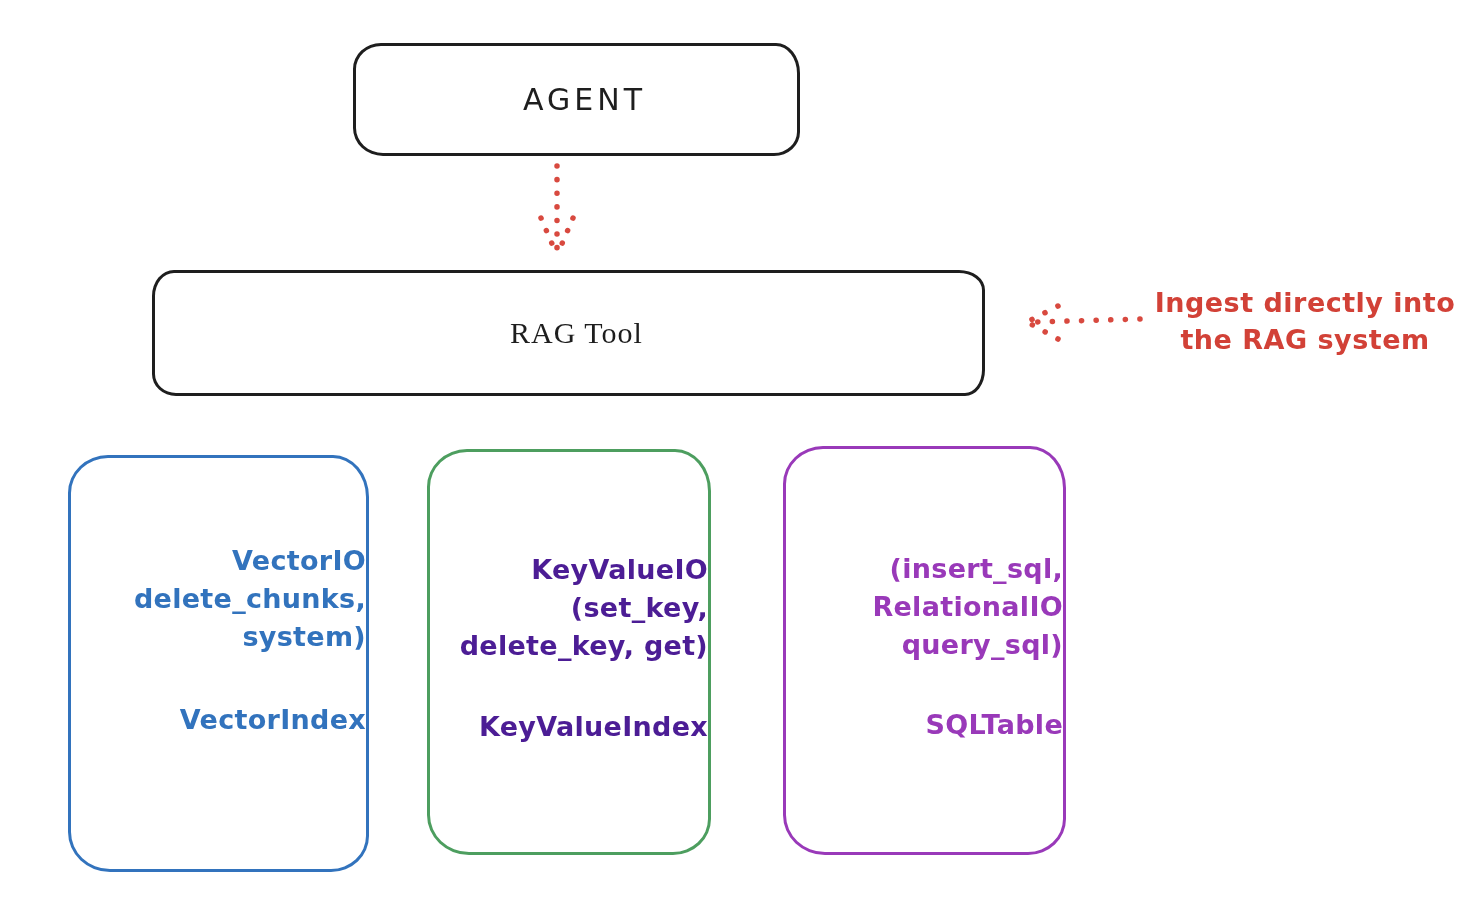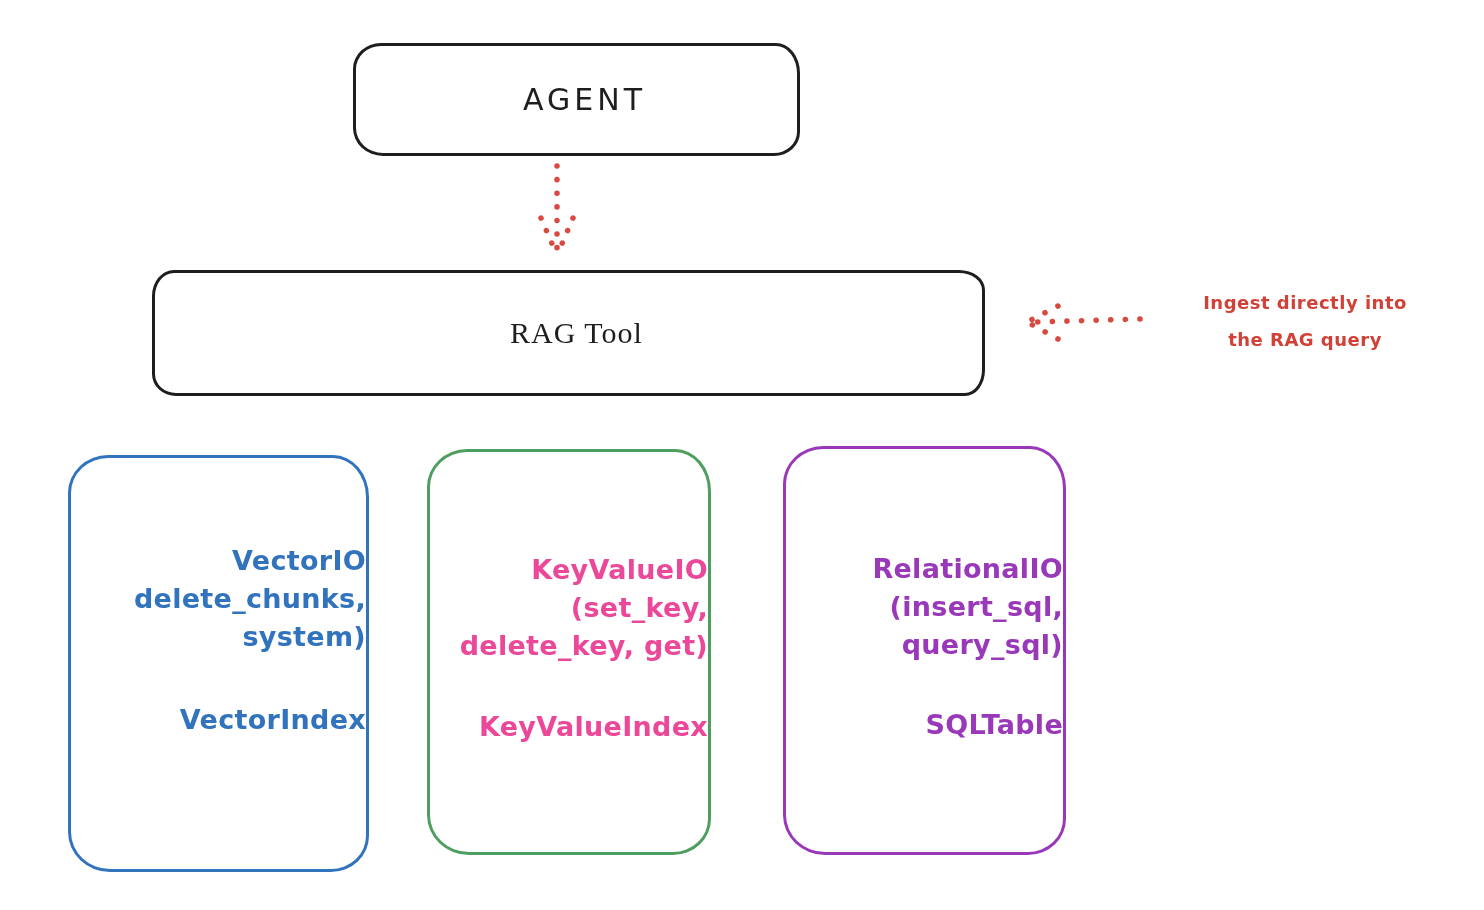--- a/index.html
+++ b/index.html
@@ -53,21 +53,21 @@
   .arrow-down { left: 527px; top: 160px; }
   .arrow-down path { stroke-dasharray: 0.1 13.5; }
   .arrow-left { left: 1012px; top: 298px; }
   .arrow-left path { stroke-dasharray: 0.1 14.5; }
 
   .annotation {
     position: absolute;
     left: 1125px; top: 284px; width: 360px;
     text-align: center;
     color: #d24137;
-    font-size: 18px;
+    font-size: 27px;
     font-weight: 600;
     line-height: 37px;
     letter-spacing: 0.5px;
   }
   .annotation span { display: block; }
 
   .backend-box {
     position: absolute;
     box-sizing: border-box;
     background: #ffffff;
@@ -84,21 +84,21 @@
   .backend-box span { display: block; }
   .backend-blue {
     left: 68px; top: 455px; width: 301px; height: 417px;
     border: 3.5px solid #3273bd;
     color: #3273bd;
     padding-top: 84px;
   }
   .backend-green {
     left: 427px; top: 449px; width: 284px; height: 406px;
     border: 3.5px solid #4d9e5f;
-    color: #ec4899;
+    color: #4c1d95;
     padding-top: 99px;
   }
   .backend-purple {
     left: 783px; top: 446px; width: 283px; height: 409px;
     border: 3.5px solid #9939b9;
     color: #9939b9;
     padding-top: 101px;
   }
   .index-label-blue { margin-top: 45px; }
   .index-label-green { margin-top: 43px; margin-left: 14px; }
@@ -124,37 +124,37 @@
   </div>
 
   <svg class="arrow arrow-left" width="135" height="50" viewBox="0 0 135 50" aria-hidden="true">
     <path d="M128,21 L22,24"></path>
     <path d="M46,8 L15,24"></path>
     <path d="M46,41 L15,24"></path>
   </svg>
 
   <div class="annotation">
     <span>Ingest directly into</span>
-    <span>the RAG query</span>
+    <span>the RAG system</span>
   </div>
 
   <div class="backend-box backend-blue">
     <span>VectorIO</span>
     <span>delete_chunks,</span>
     <span>system)</span>
     <span class="index-label-blue">VectorIndex</span>
   </div>
 
   <div class="backend-box backend-green">
     <span>KeyValueIO</span>
     <span>(set_key,</span>
     <span>delete_key, get)</span>
     <span class="index-label-green">KeyValueIndex</span>
   </div>
 
   <div class="backend-box backend-purple">
+    <span>(insert_sql,</span>
     <span>RelationalIO</span>
-    <span>(insert_sql,</span>
     <span>query_sql)</span>
     <span class="index-label-purple">SQLTable</span>
   </div>
 
 </div>
 
 </body></html>

